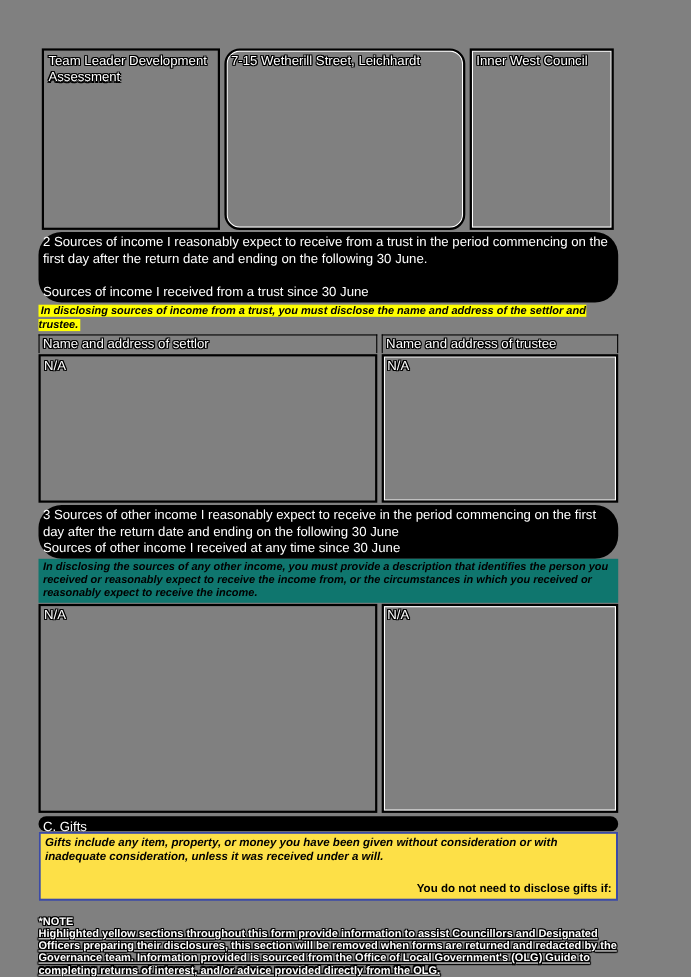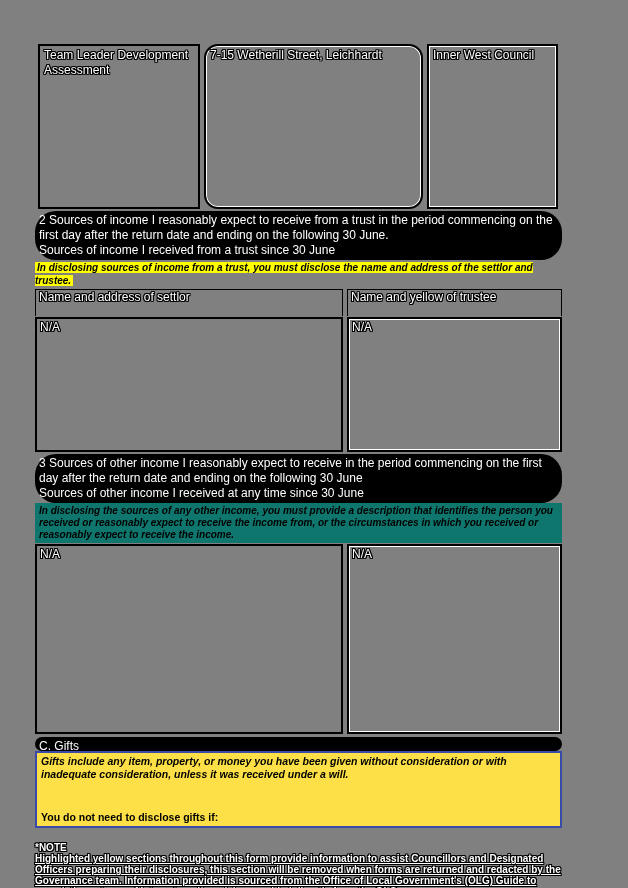--- a/index.html
+++ b/index.html
@@ -38,21 +38,21 @@
   
   .bar {
     background: #000;
     color: #fff;
     font-size: 12px;
     line-height: 15px;
     padding: 2px 4px;
     border-radius: 21px;
   }
   .bar-s2 { margin-top: 2px; }
-  .bar-s2 .second { }
+  .bar-s2 .second { margin-top: 15px; }
   .bar-s3 { margin-top: 2px; }
   .bar-gifts { margin-top: 3px; padding: 2px 4px; height: 14px; }
   
   .note-strip {
     font-size: 10px;
     line-height: 13px;
     padding: 1px 0;
   }
   .note-strip span {
     background: #ffff00;
@@ -73,32 +73,32 @@
   }
   .gifts-note {
     background: #fde047;
     border: 2px solid #3a4aa8;
     color: #000;
     font-size: 10.5px;
     line-height: 13px;
     padding: 2px 4px;
   }
   .gifts-note .ital { font-style: italic; font-weight: bold; }
-  .gifts-note .plain { font-weight: bold; margin-top: 30px; }
+  .gifts-note .plain { font-weight: bold; margin-top: 16px; text-align: right; }
   
   .cols { display: flex; gap: 4px; }
   .col-l { width: 308px; }
   .col-r { flex: 1; }
   .hdr-row { margin-top: 1px; }
   .hdr-cell {
     border: 1px solid #000;
     border-bottom: none;
     font-size: 12px;
     line-height: 15px;
-    height: 27px;
+    height: 17px;
     padding: 0 3px;
   }
   .val-row { margin-top: 1px; }
   .val-box {
     border: 2px solid #000;
     padding: 1px 3px;
     font-size: 12px;
     line-height: 15px;
   }
   .val-box.inner-white { box-shadow: inset 0 0 0 1px #fff; }
@@ -133,21 +133,21 @@
     <p>2 Sources of income I reasonably expect to receive from a trust in the period commencing on the first day after the return date and ending on the following 30 June.</p>
     <p class="second">Sources of income I received from a trust since 30 June</p>
   </div>
 
   <div class="note-strip">
     <span>In disclosing sources of income from a trust, you must disclose the name and address of the settlor and trustee.</span>
   </div>
 
   <div class="cols hdr-row">
     <div class="col-l hdr-cell emboss">Name and address of settlor</div>
-    <div class="col-r hdr-cell emboss">Name and yellow of trustee</div>
+    <div class="col-r hdr-cell emboss">Name and address of trustee</div>
   </div>
 
   <div class="cols val-row">
     <div class="col-l val-box h135 emboss">N/A</div>
     <div class="col-r val-box h135 inner-white emboss">N/A</div>
   </div>
 
   <div class="bar bar-s3">
     <p>3 Sources of other income I reasonably expect to receive in the period commencing on the first day after the return date and ending on the following 30 June</p>
     <p>Sources of other income I received at any time since 30 June</p>

